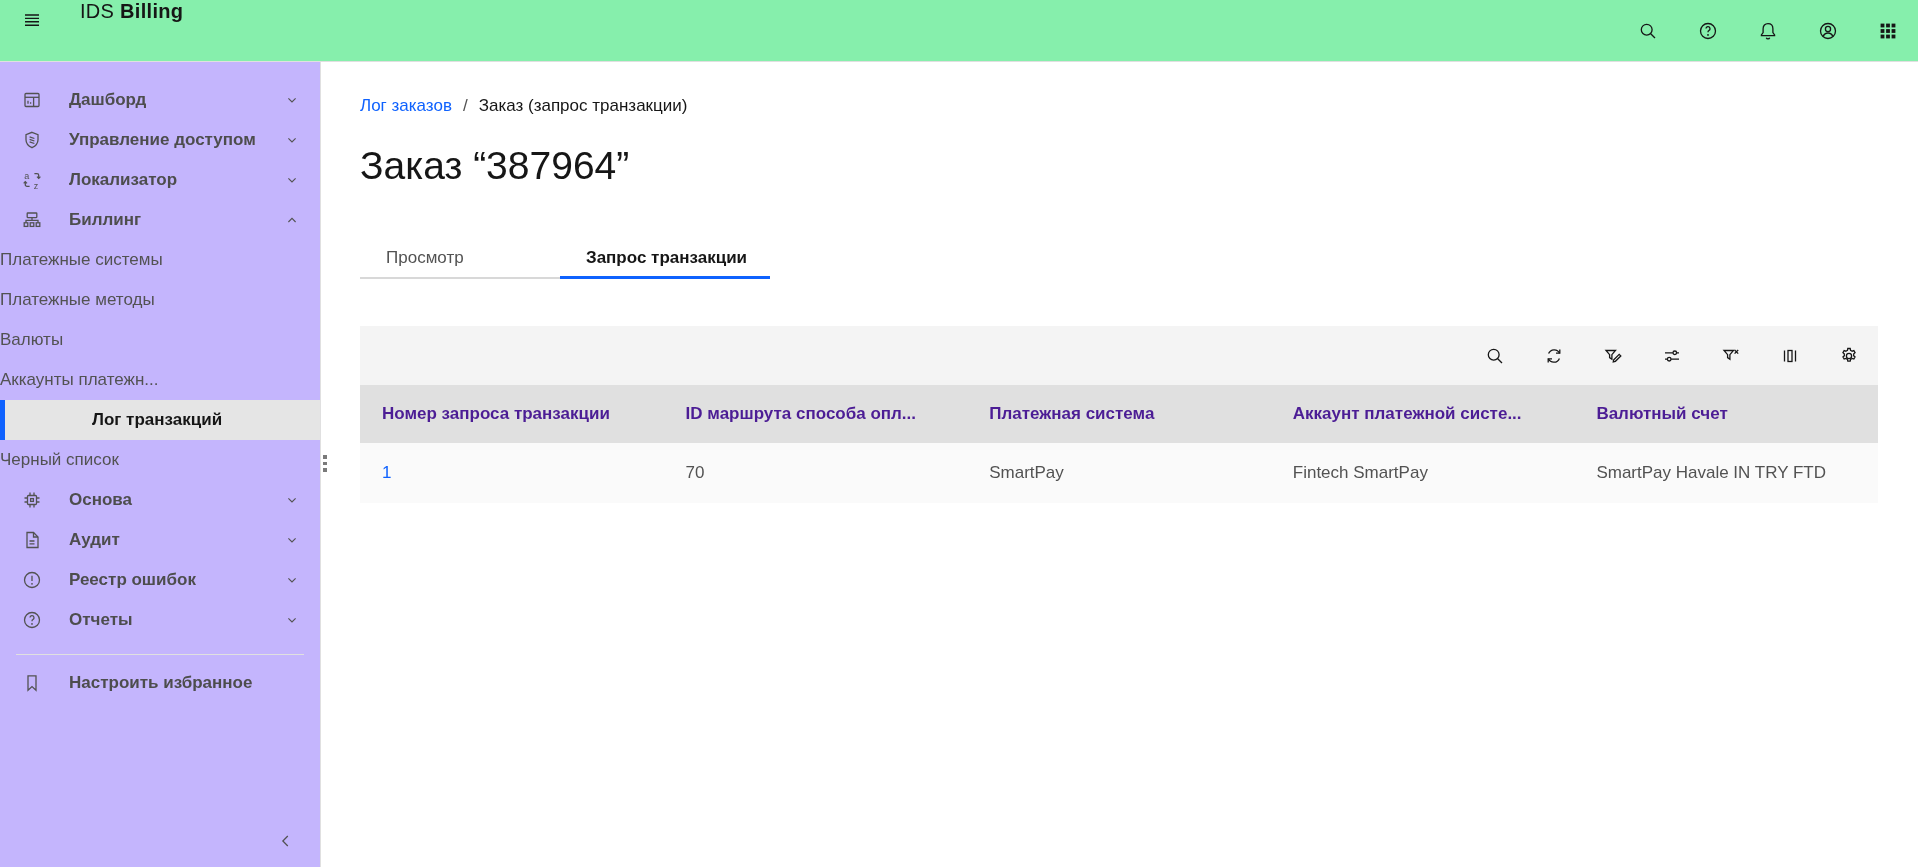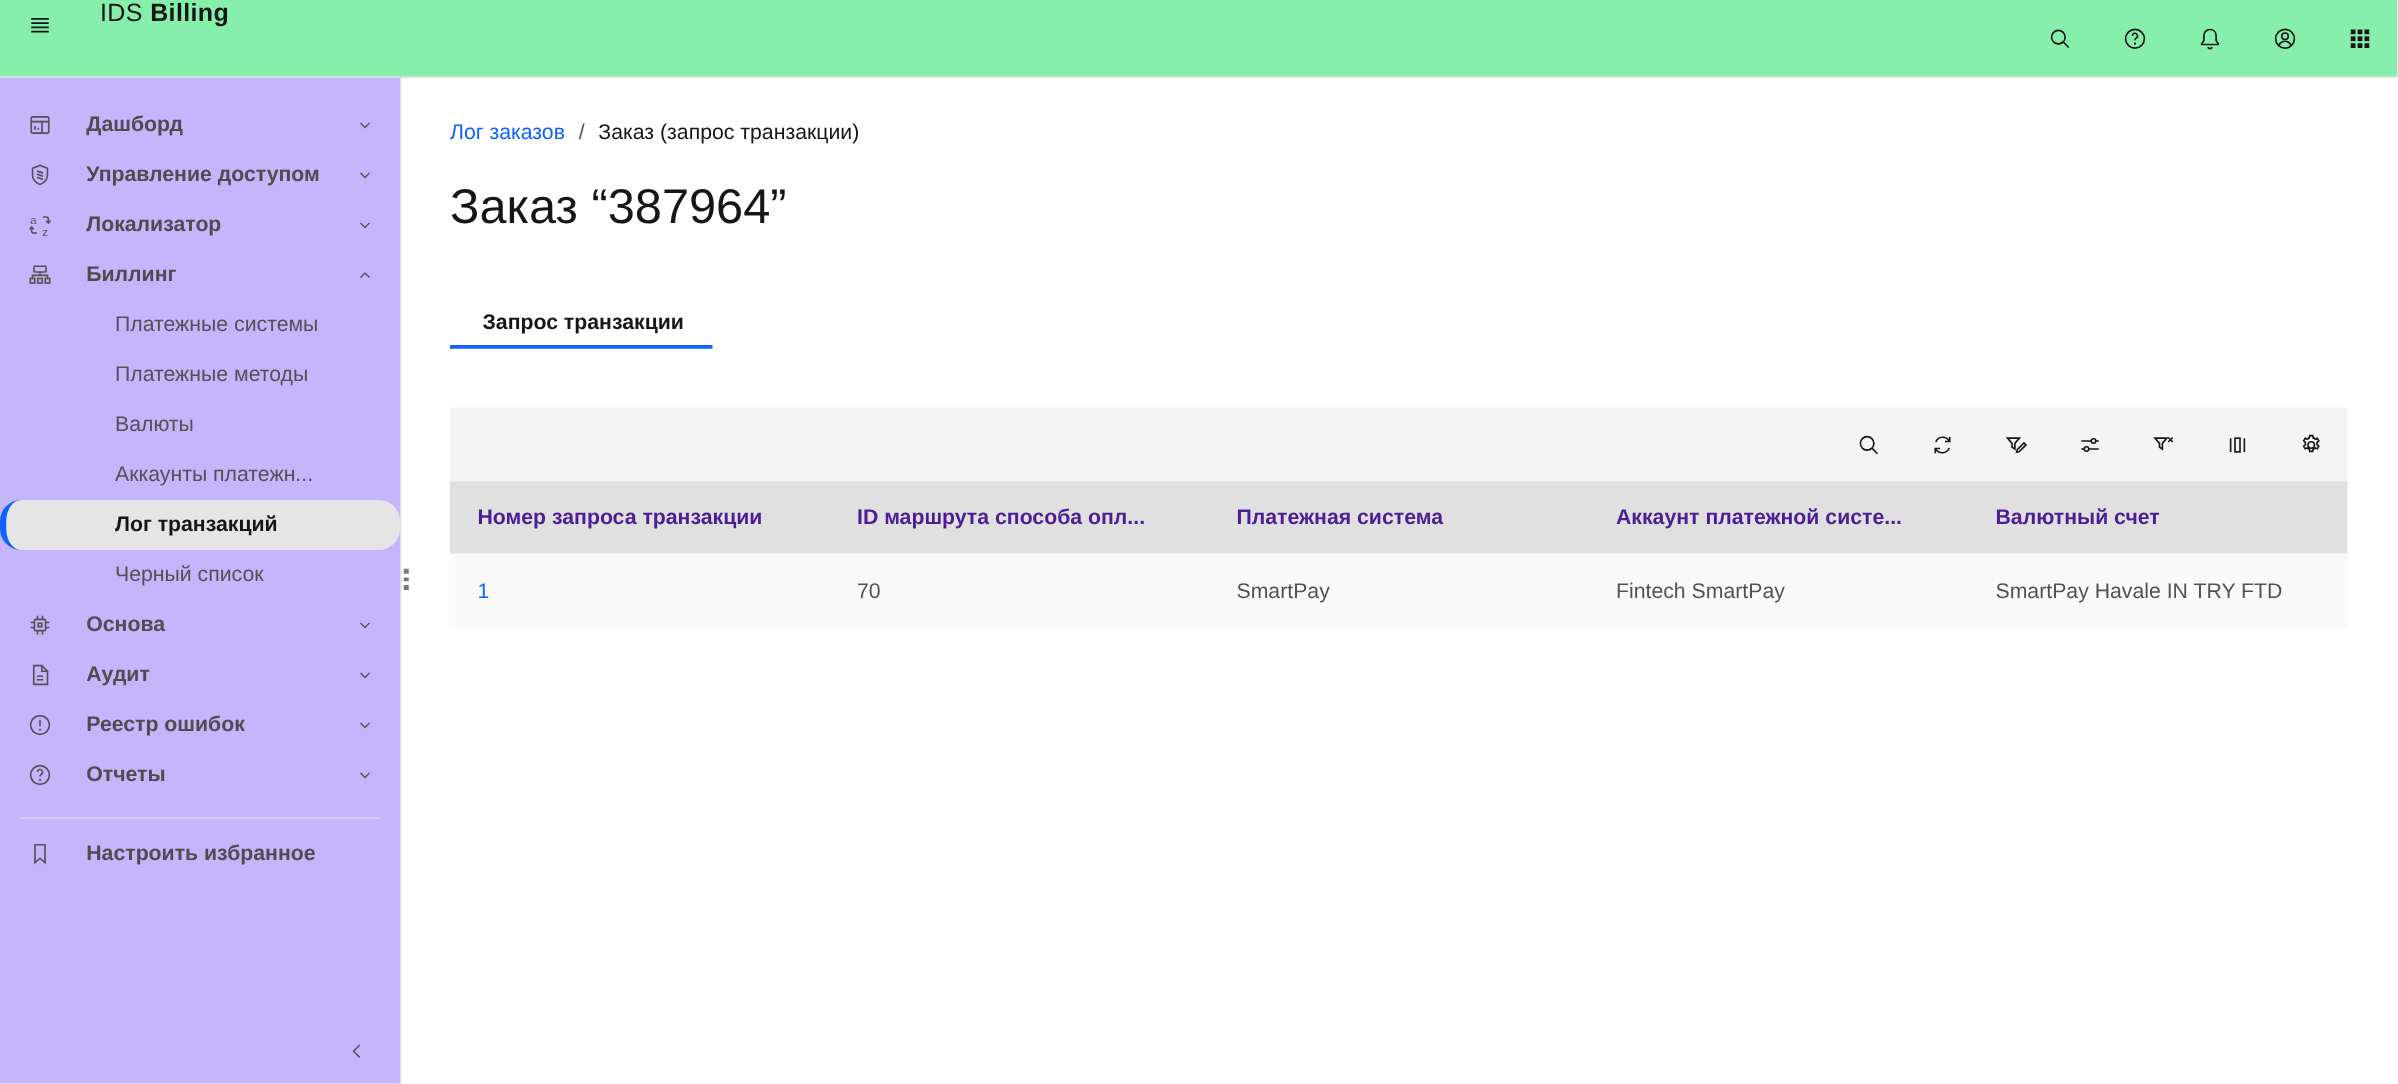--- a/index.html
+++ b/index.html
@@ -21,24 +21,24 @@
   .shell { display:flex; height:805px; }
 
   
   .sidebar { width:321px; flex:none; border-right:1px solid #e0e0e0;
              padding-top:18px; position:relative; background:#c4b5fd; }
   .nav-item { height:40px; display:flex; align-items:center; padding:0 20px 0 22px;
               color:#525252; cursor:pointer; }
   .nav-icon { width:20px; height:20px; flex:none; margin-right:27px; color:#525252; }
   .nav-label { font-size:17px; font-weight:700; color:#4d4d4d; white-space:nowrap; }
   .nav-chevron { margin-left:auto; width:16px; height:16px; color:#525252; flex:none; }
-  .sub-item { height:40px; display:flex; align-items:center; padding-left:92px;
+  .sub-item { height:40px; display:flex; align-items:center; 
               font-size:17px; color:#525252; cursor:pointer; white-space:nowrap; }
   .sub-item.selected { background:#e5e5e5; border-left:5px solid #0f62fe;
-                       padding-left:87px; font-weight:700; color:#161616;border-radius:17px; }
+                       padding-left:87px; font-weight:700; color:#161616; }
   .sidebar-divider { height:1px; background:#e0e0e0; margin:14px 16px 8px 16px; }
   .collapse-btn { position:absolute; bottom:6px; right:14px; width:40px; height:40px; color:#525252; }
   .resize-dots { position:absolute; right:-8px; top:393px; width:6px; cursor:col-resize; z-index:6; }
   .resize-dots span { display:block; width:3.5px; height:3.5px; background:#7a7a7a; margin:0 auto 3px; }
 
   
   .main { flex:1; padding:34px 0 0 39px; background:#fff; }
   .breadcrumb { font-size:17px; display:flex; gap:11px; align-items:center; }
   .breadcrumb a { color:#0f62fe; text-decoration:none; cursor:pointer; }
   .breadcrumb .sep { color:#525252; }
@@ -305,20 +305,21 @@
 
     <div class="breadcrumb">
       <a>Лог заказов</a>
       <span class="sep">/</span>
       <span class="current">Заказ (запрос транзакции)</span>
     </div>
 
     <h1 class="page-title">Заказ “387964”</h1>
 
     <div class="tabs">
+      <div class="tab tab-view">Просмотр</div>
       <div class="tab tab-request active">Запрос транзакции</div>
     </div>
 
     <div class="table-widget">
 
       <div class="table-toolbar">
         <button class="icon-btn toolbar-btn">
           <svg width="20" height="20" viewBox="0 0 20 20" fill="none" stroke="currentColor" stroke-width="1.3">
             <circle cx="8.7" cy="8.7" r="5.4"></circle>
               <path d="M12.7 12.7 17 17"></path>

